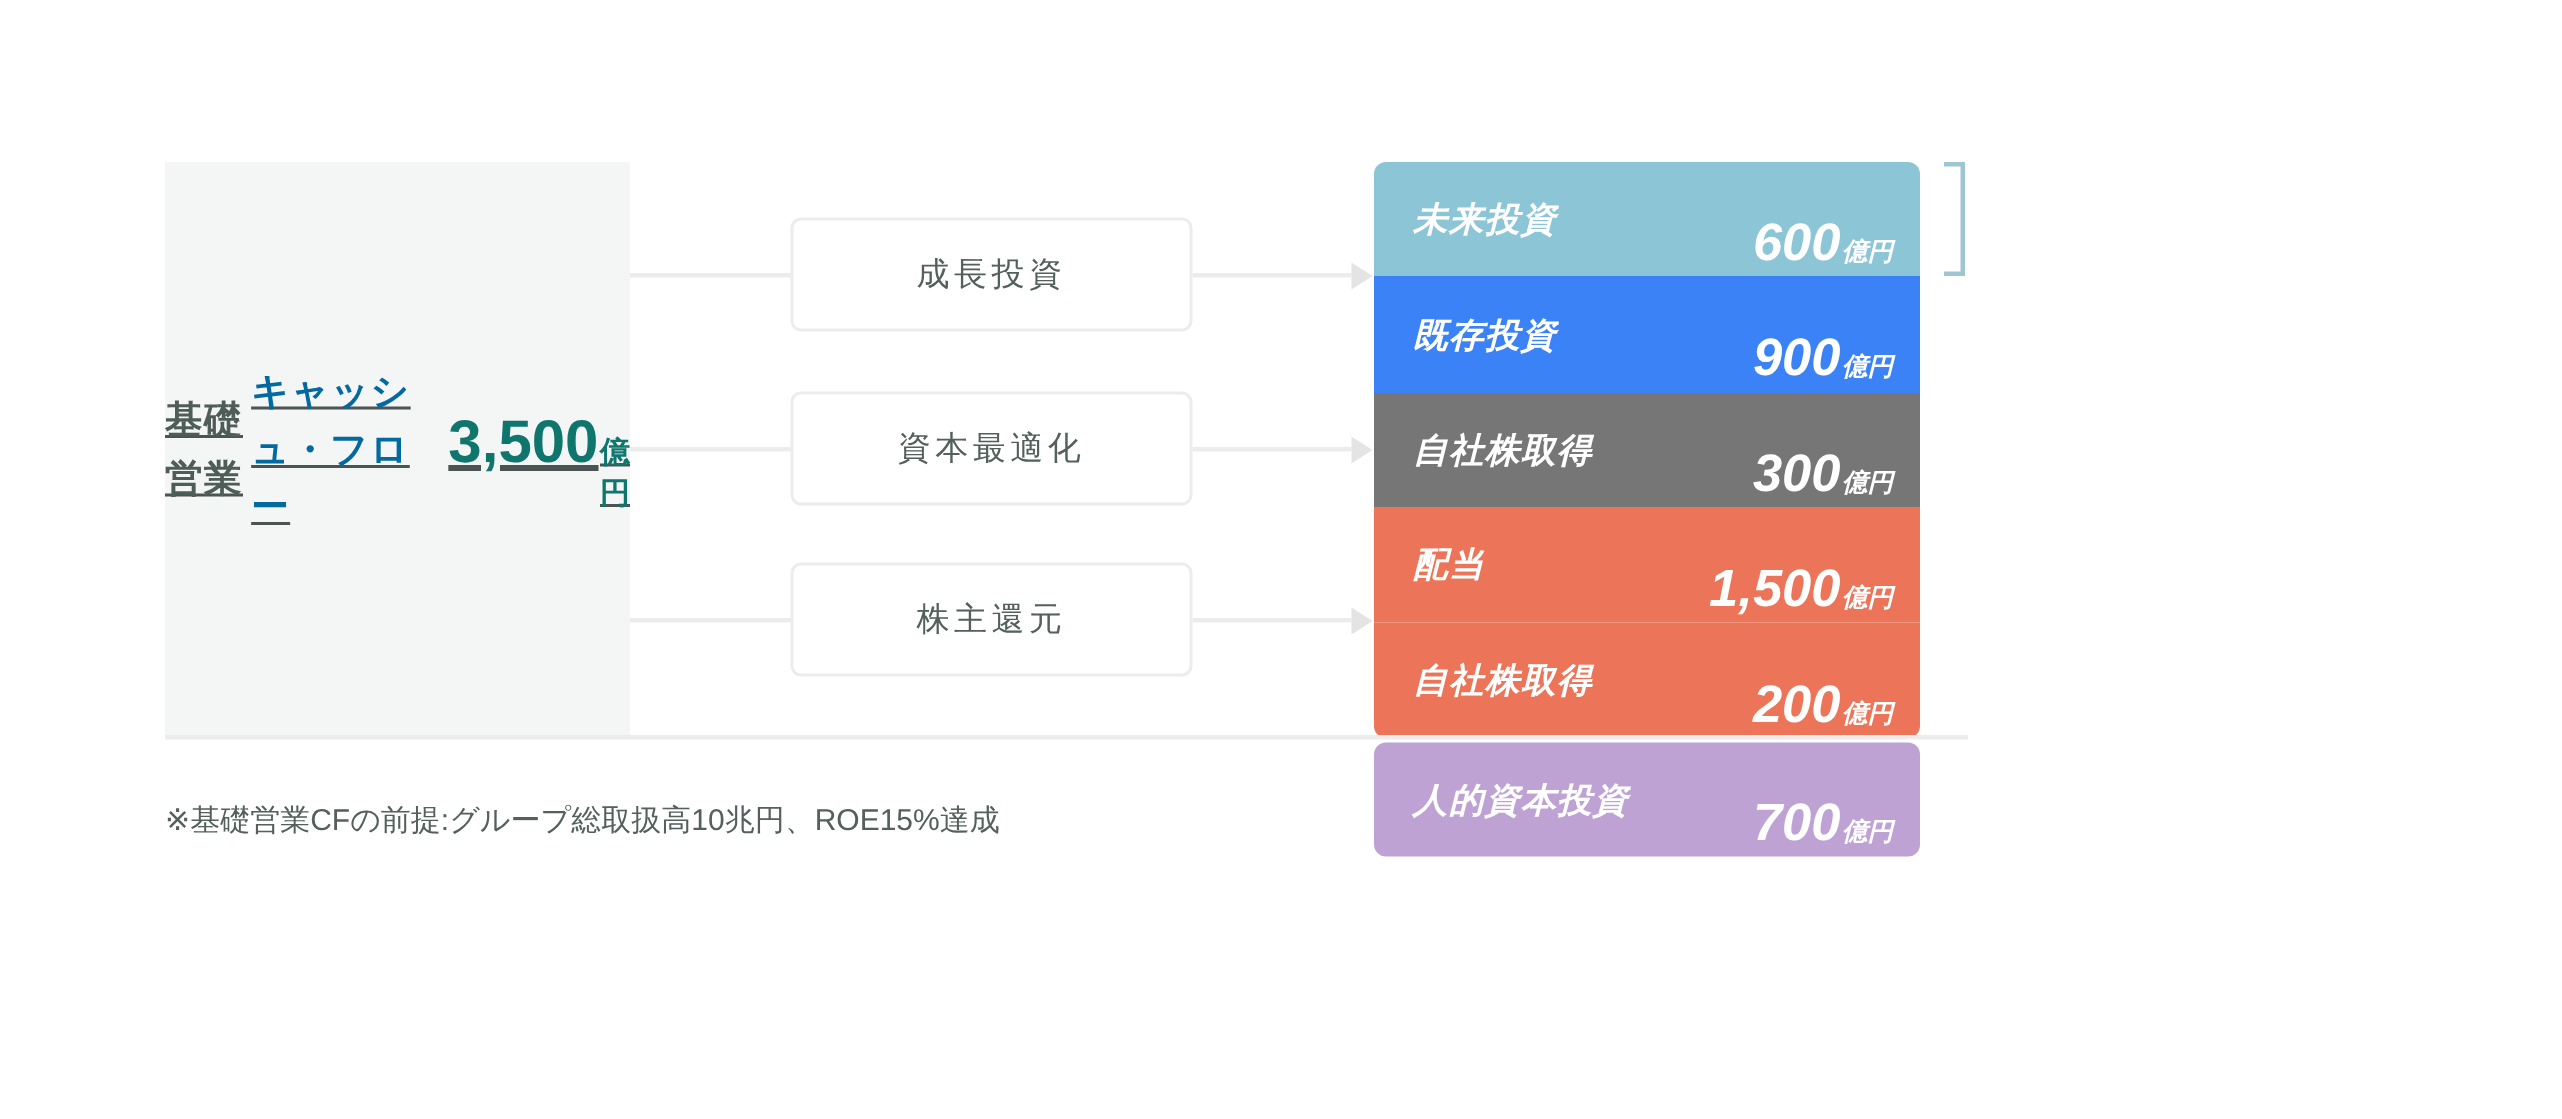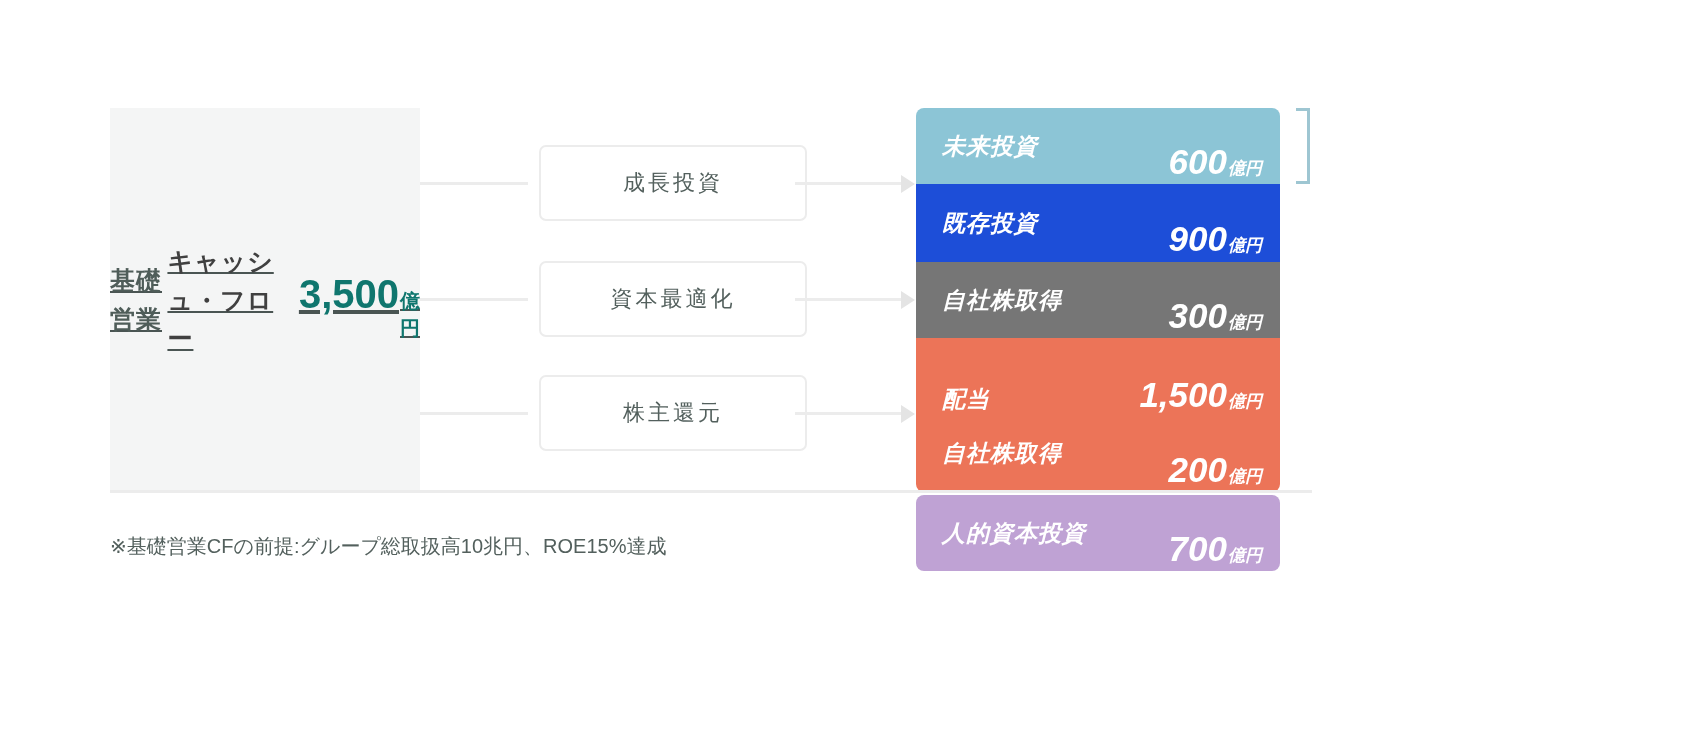--- a/index.html
+++ b/index.html
@@ -12,32 +12,31 @@
 
   
   .cf-panel{
     position:absolute;left:110px;top:108px;width:310px;height:384px;
     background:#f4f5f5;
     display:flex;flex-direction:row;align-items:center;justify-content:space-between;
     box-sizing:border-box;
     text-decoration:underline;
   }
   .cf-line1{font-size:25px;font-weight:bold;color:#4f5d59;letter-spacing:1px;line-height:1.55;}
-  .cf-line2{font-size:25px;font-weight:bold;color:#404040;letter-spacing:1px;line-height:1.55;}
+  .cf-line2{font-size:25px;font-weight:bold;color:#0369a1;letter-spacing:1px;line-height:1.55;}
   .cf-amount{margin-top:14px;display:flex;align-items:baseline;justify-content:center;color:#0f766e;}
   .cf-amount .num{font-size:40px;font-weight:bold;letter-spacing:0px;}
   .cf-amount .unit{font-size:20px;font-weight:bold;margin-left:1px;}
 
   
   .mid-box{
     position:absolute;left:527px;width:268px;height:76px;
     background:#ffffff;border:2px solid #ececec;border-radius:7px;
     display:flex;align-items:center;justify-content:center;
     box-sizing:border-box;
-    margin-left:12px;
   }
   .mid-box .lbl{font-size:22px;color:#53605d;letter-spacing:3px;}
   #box0{top:145px;}
   #box1{top:261px;}
   #box2{top:375px;}
 
   
   .hline{position:absolute;height:3px;background:#ececec;}
   .arrow-line{position:absolute;height:3px;background:#ececec;}
   .arrow-head{
@@ -121,37 +120,37 @@
   <div class="bars">
 
     <div class="bar" id="bar0" style="background: rgb(140, 197, 214); height: 76px; border-radius: 8px 8px 0px 0px;">
       <span class="name">未来投資</span>
       <span class="val">
         <span class="num">600</span>
         <span class="unit">億円</span>
       </span>
     </div>
 
-    <div class="bar" id="bar1" style="background: #1d4ed8; height: 78px;">
+    <div class="bar" id="bar1" style="background: #3b82f6; height: 78px;">
       <span class="name">既存投資</span>
       <span class="val">
         <span class="num">900</span>
         <span class="unit">億円</span>
       </span>
     </div>
 
     <div class="bar" id="bar2" style="background: rgb(118, 118, 118); height: 76px;">
       <span class="name">自社株取得</span>
       <span class="val">
         <span class="num">300</span>
         <span class="unit">億円</span>
       </span>
     </div>
 
-    <div class="bar" id="bar3" style="background: rgb(236, 116, 88); height: 77px; align-items: flex-end;">
+    <div class="bar" id="bar3" style="background: rgb(236, 116, 88); height: 77px;">
       <span class="name">配当</span>
       <span class="val">
         <span class="num">1,500</span>
         <span class="unit">億円</span>
       </span>
     </div>
 
     <div class="bar" id="bar4" style="background: rgb(236, 116, 88); height: 77px; border-radius: 0px 0px 8px 8px;">
       <span class="name">自社株取得</span>
       <span class="val">

